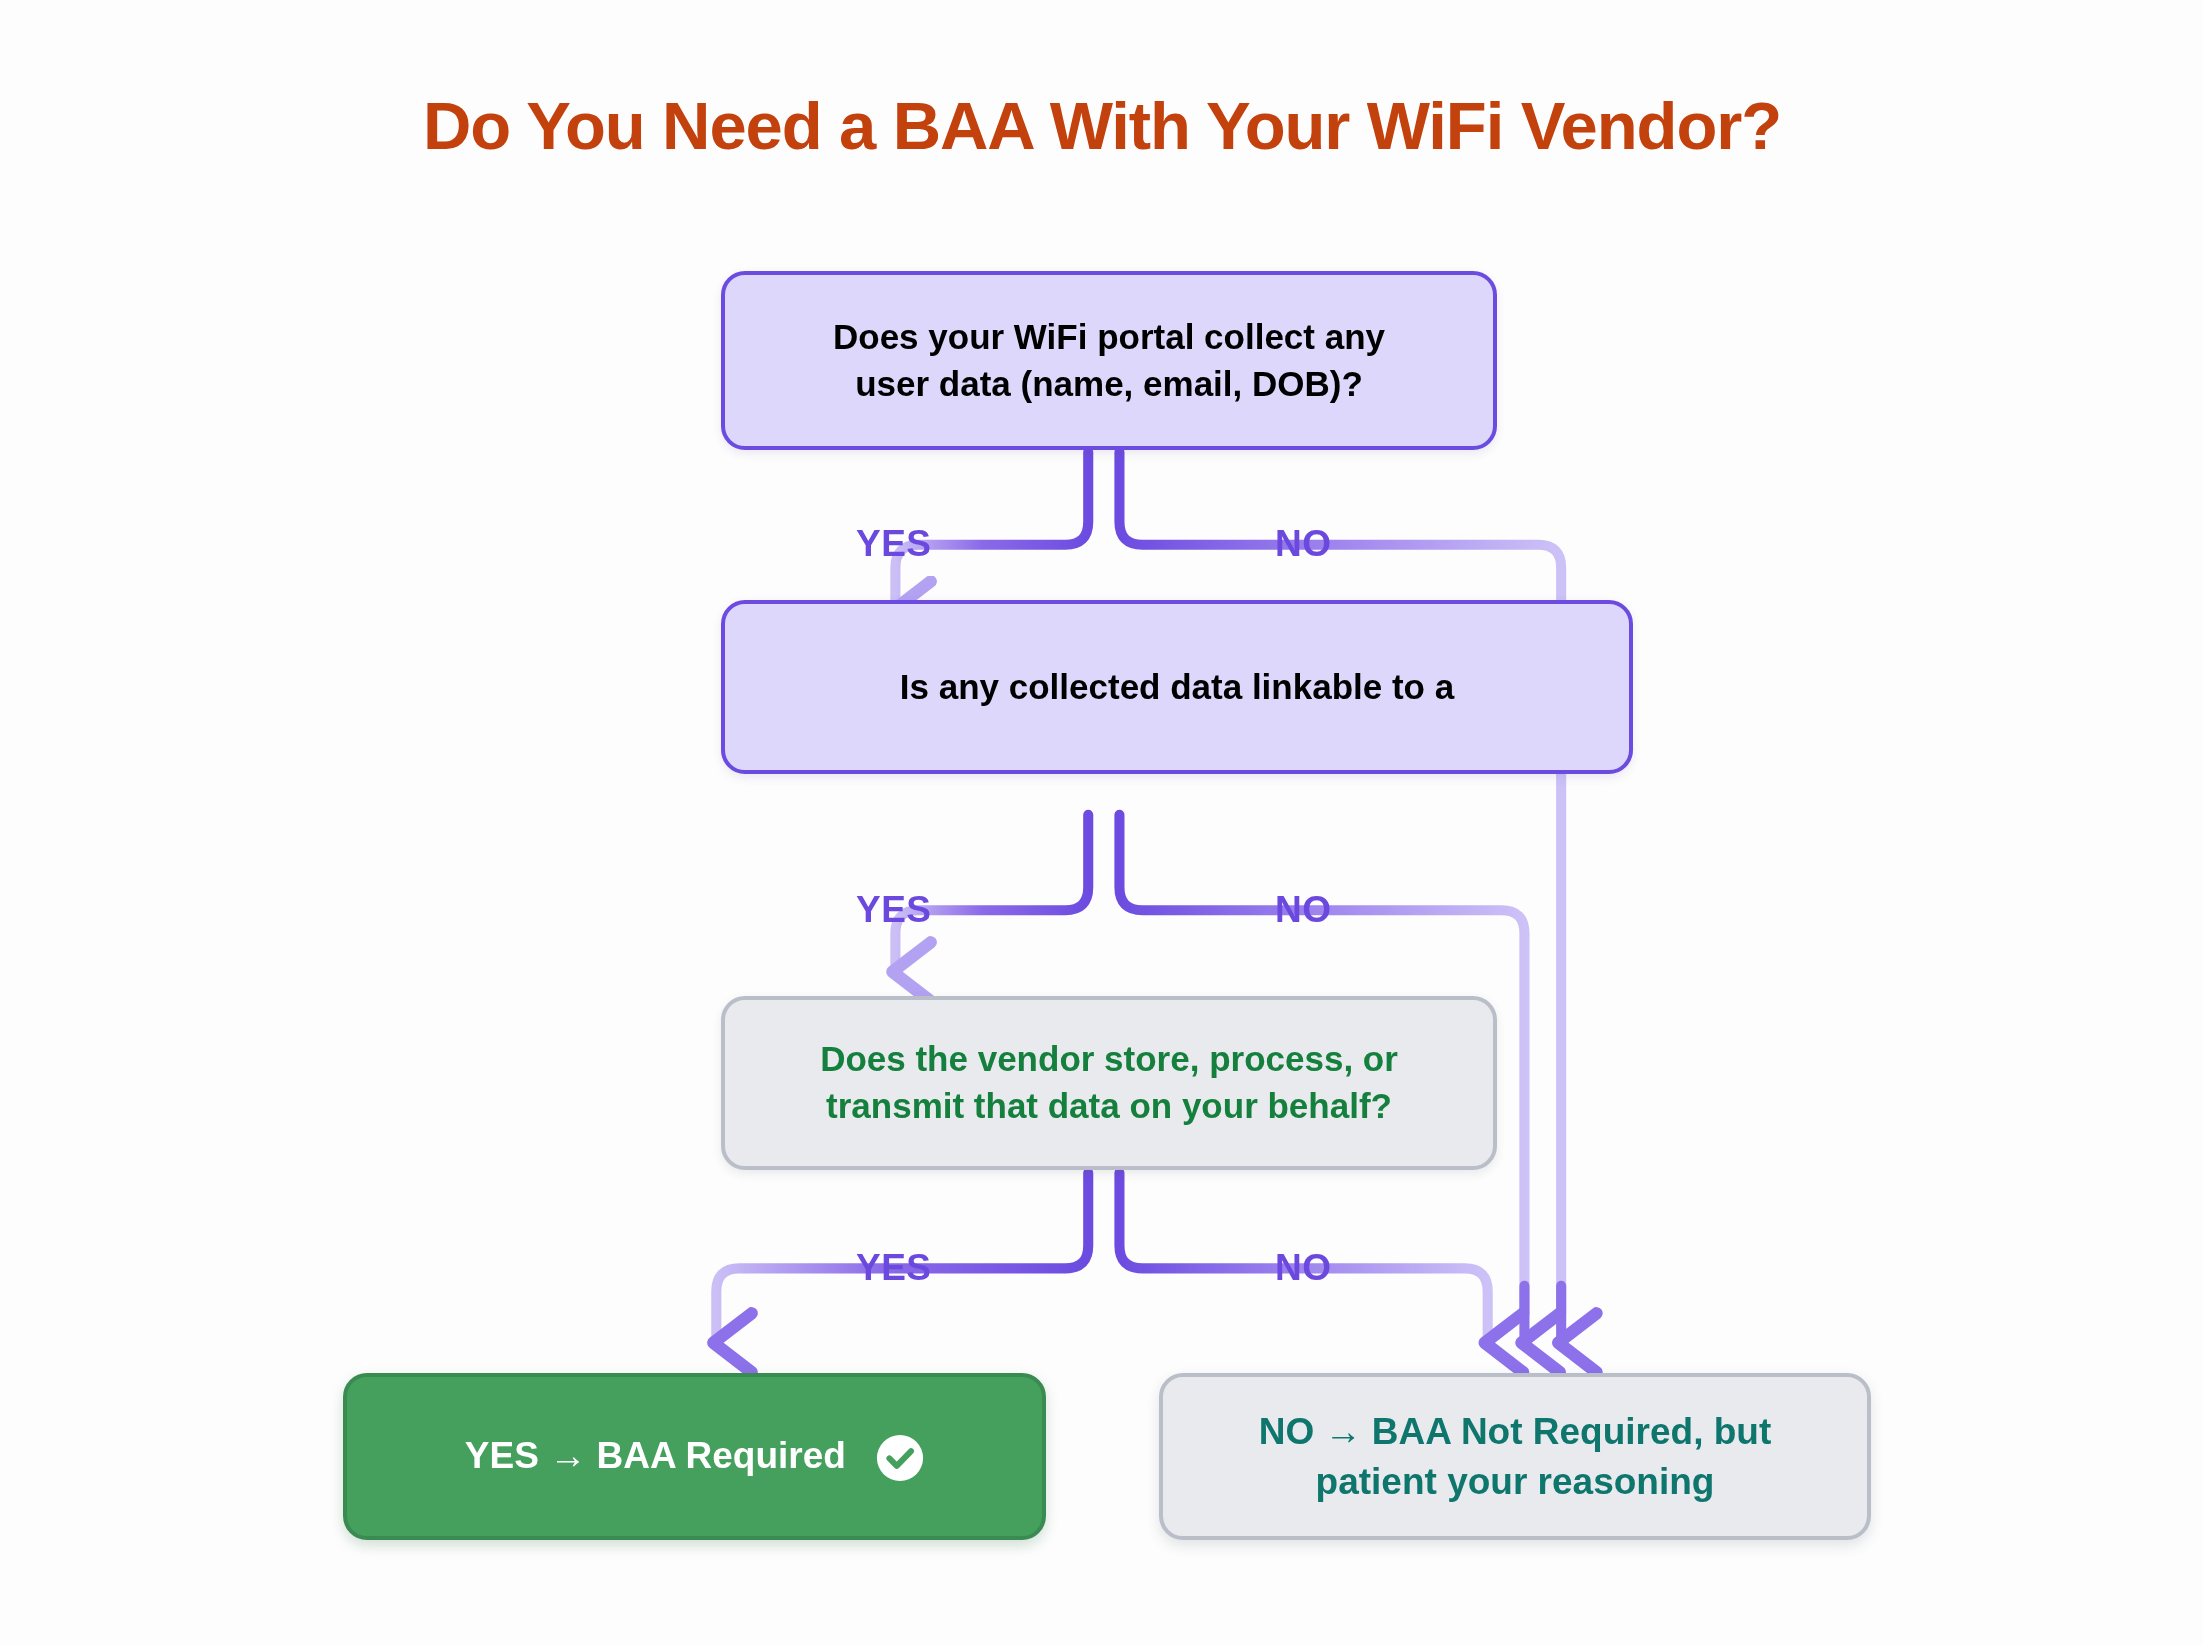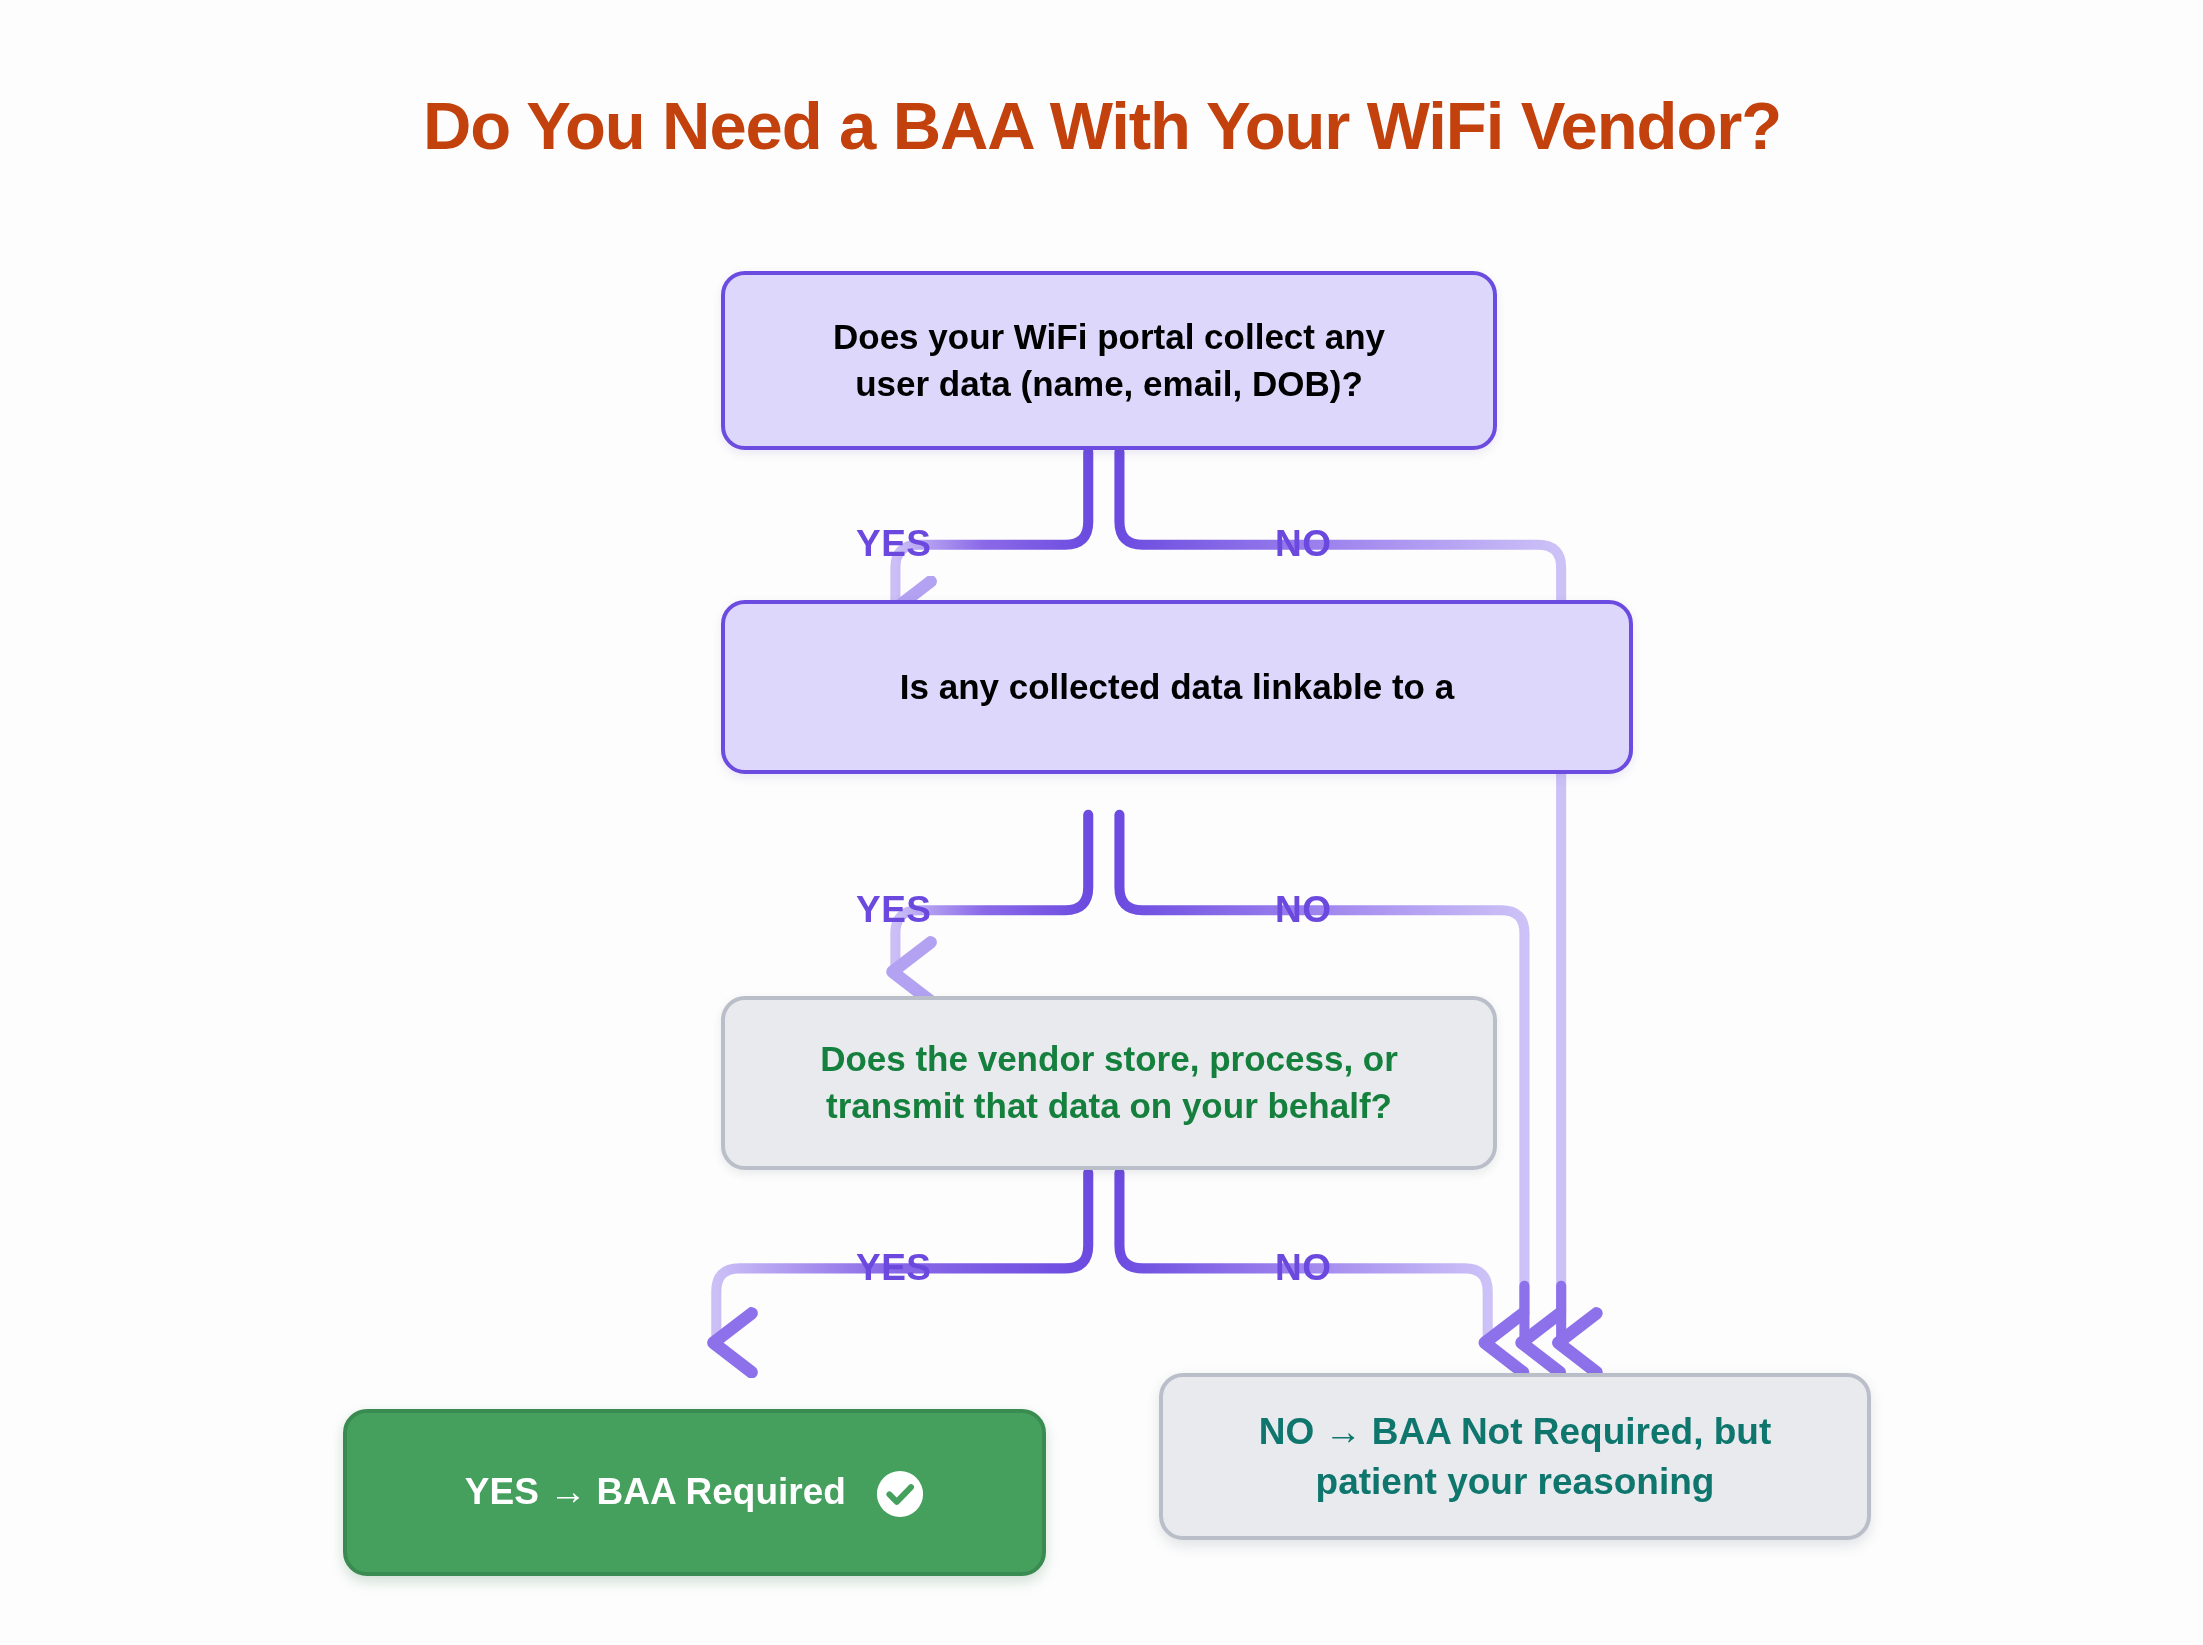--- a/index.html
+++ b/index.html
@@ -84,21 +84,21 @@
     border: 4.6px solid #b9bec9;
     color: #0f766e;
     font-size: 37px;
     font-weight: 600;
     box-shadow: 0 5.5px 13px rgba(60,70,90,.14);
   }
 
   #box-q1 { left: 721px;  top: 271px;  width: 776px; height: 179px; }
   #box-q2 { left: 721px;  top: 600px;  width: 912px; height: 174px; }
   #box-q3 { left: 721px;  top: 996px; width: 776px; height: 174px; }
-  #box-yes-outcome { left: 343px;  top: 1373px; width: 703px; height: 167px; margin-top: 36px; }
+  #box-yes-outcome { left: 343px;  top: 1373px; width: 703px; height: 167px; }
   #box-no-outcome  { left: 1159px; top: 1373px; width: 712px; height: 167px; }
 
   .arrowtok { font-weight: 400; }
   .strongtok { font-weight: 800; }
 
   
   .branchlabel {
     position: absolute;
     font-size: 37px;
     font-weight: 800;

